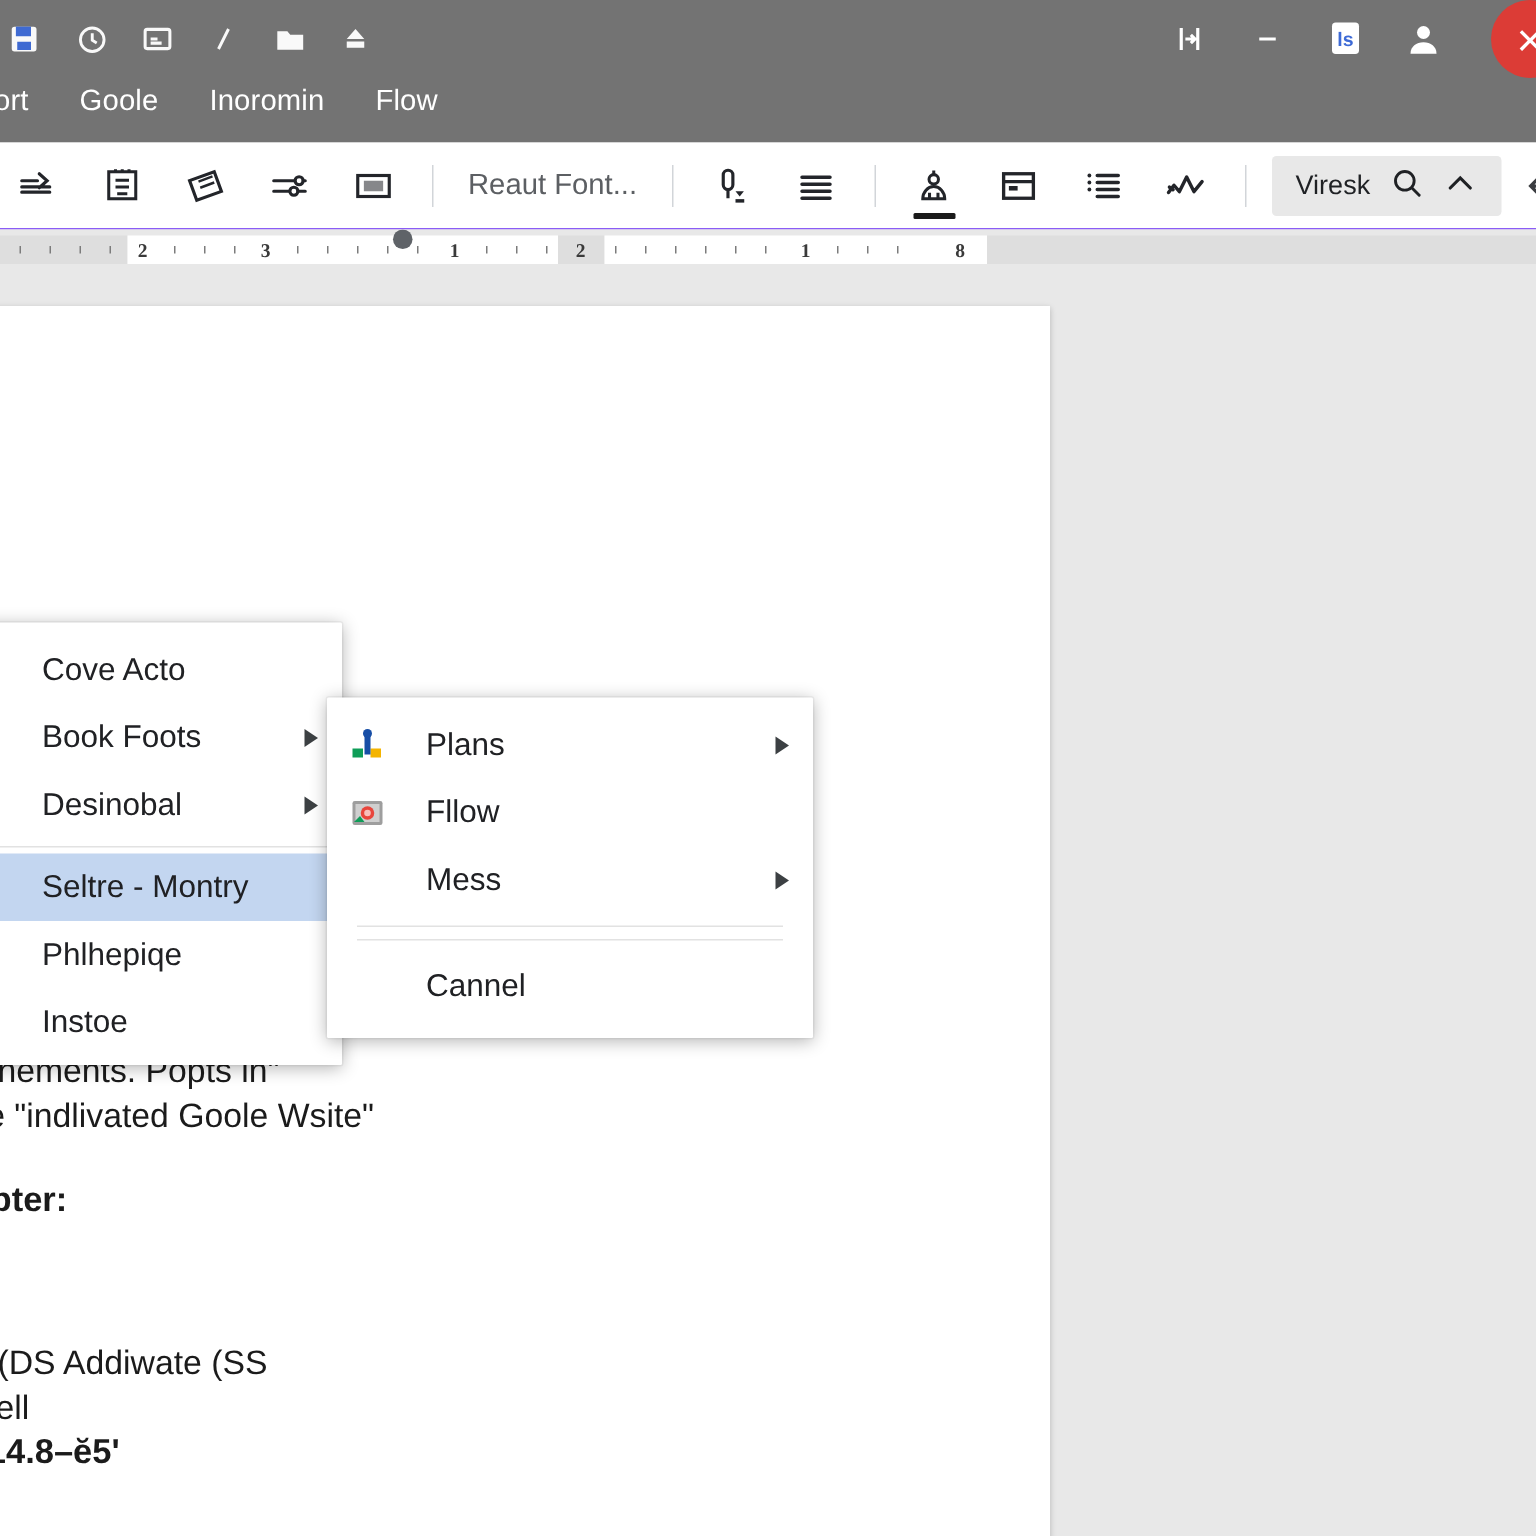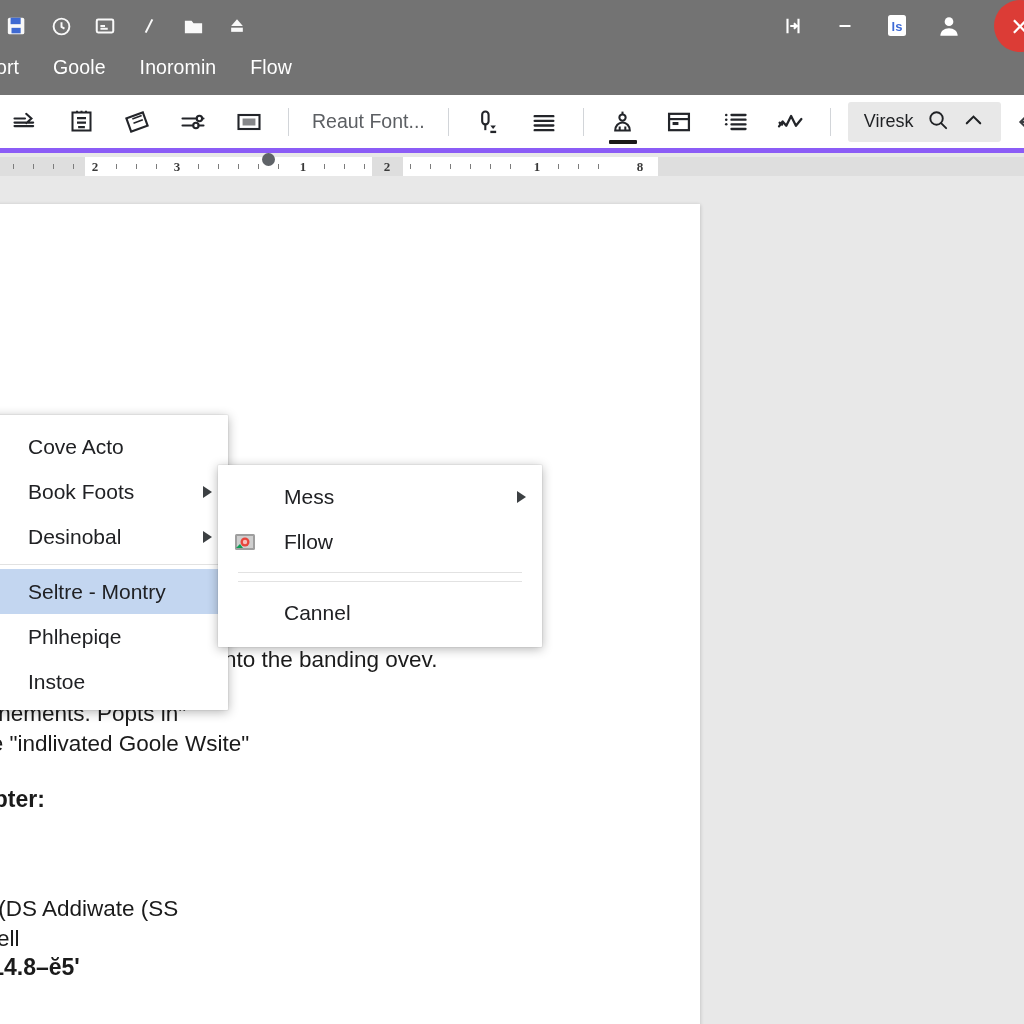--- a/index.html
+++ b/index.html
@@ -60,21 +60,21 @@
   .menu-item.first { padding-left: 0; margin-left: -4px; }
   .menu-item.active::after {
     content: ""; position: absolute; left: 11px; right: 11px; bottom: 7px;
     height: 3px; background: #fff; border-radius: 2px;
   }
 
   
   .toolbar {
     position: absolute; left: 0; top: 95px; width: 1024px; height: 58px;
     background: #ffffff; display: flex; align-items: center;
-    border-bottom: 5px solid #8b5cf6;
+    border-bottom: 1px solid #8b5cf6;
   }
   .tb-btn {
     width: 42px; height: 40px; display: flex; align-items: center;
     justify-content: center; color: #23252a; position: relative;
     margin: 0 7px; flex: none;
   }
   .tb-btn.first { margin-left: 4px; }
   .tb-btn.underlined::after {
     content: ""; position: absolute; left: 7px; right: 7px; bottom: -2px;
     height: 4px; background: #1a1a1a; border-radius: 1px;
@@ -441,35 +441,47 @@
         <span class="mlabel">Phlhepiqe</span>
       </div>
       <div class="mi">
 
         <span class="mlabel">Instoe</span>
       </div>
     </div>
 
     <div class="menu-panel" id="sub-menu">
       <div class="mi">
-        <span class="mlabel">Mess</span>
+        <span class="micon">
+          <svg width="26" height="26" viewBox="0 0 26 26">
+            <rect x="3" y="15" width="7" height="6" fill="#0f9d58"></rect>
+            <rect x="15" y="15" width="7" height="6" fill="#f4b400"></rect>
+            <rect x="11" y="5" width="4" height="14" fill="#174ea6"></rect>
+            <circle cx="13" cy="5" r="3" fill="#174ea6"></circle>
+          </svg>
+        </span>
+        <span class="mlabel">Plans</span>
         <span class="arrow"></span>
       </div>
       <div class="mi">
         <span class="micon">
           <svg width="26" height="26" viewBox="0 0 26 26">
             <rect x="3" y="5" width="20" height="16" rx="1.5" fill="#9e9e9e"></rect>
             <rect x="5" y="7" width="16" height="12" fill="#cfcfcf"></rect>
             <circle cx="13" cy="13" r="4.5" fill="#e8453c"></circle>
             <circle cx="13" cy="13" r="2.2" fill="#fff" opacity=".65"></circle>
             <path d="M4 19l4-4 3 4z" fill="#0f9d58"></path>
           </svg>
         </span>
         <span class="mlabel">Fllow</span>
       </div>
+      <div class="mi">
+        <span class="mlabel">Mess</span>
+        <span class="arrow"></span>
+      </div>
 
       <div class="msep"></div>
 
 
       <div class="msep"></div>
 
       <div class="mi">
         <span class="mlabel">Cannel</span>
       </div>
     </div>

